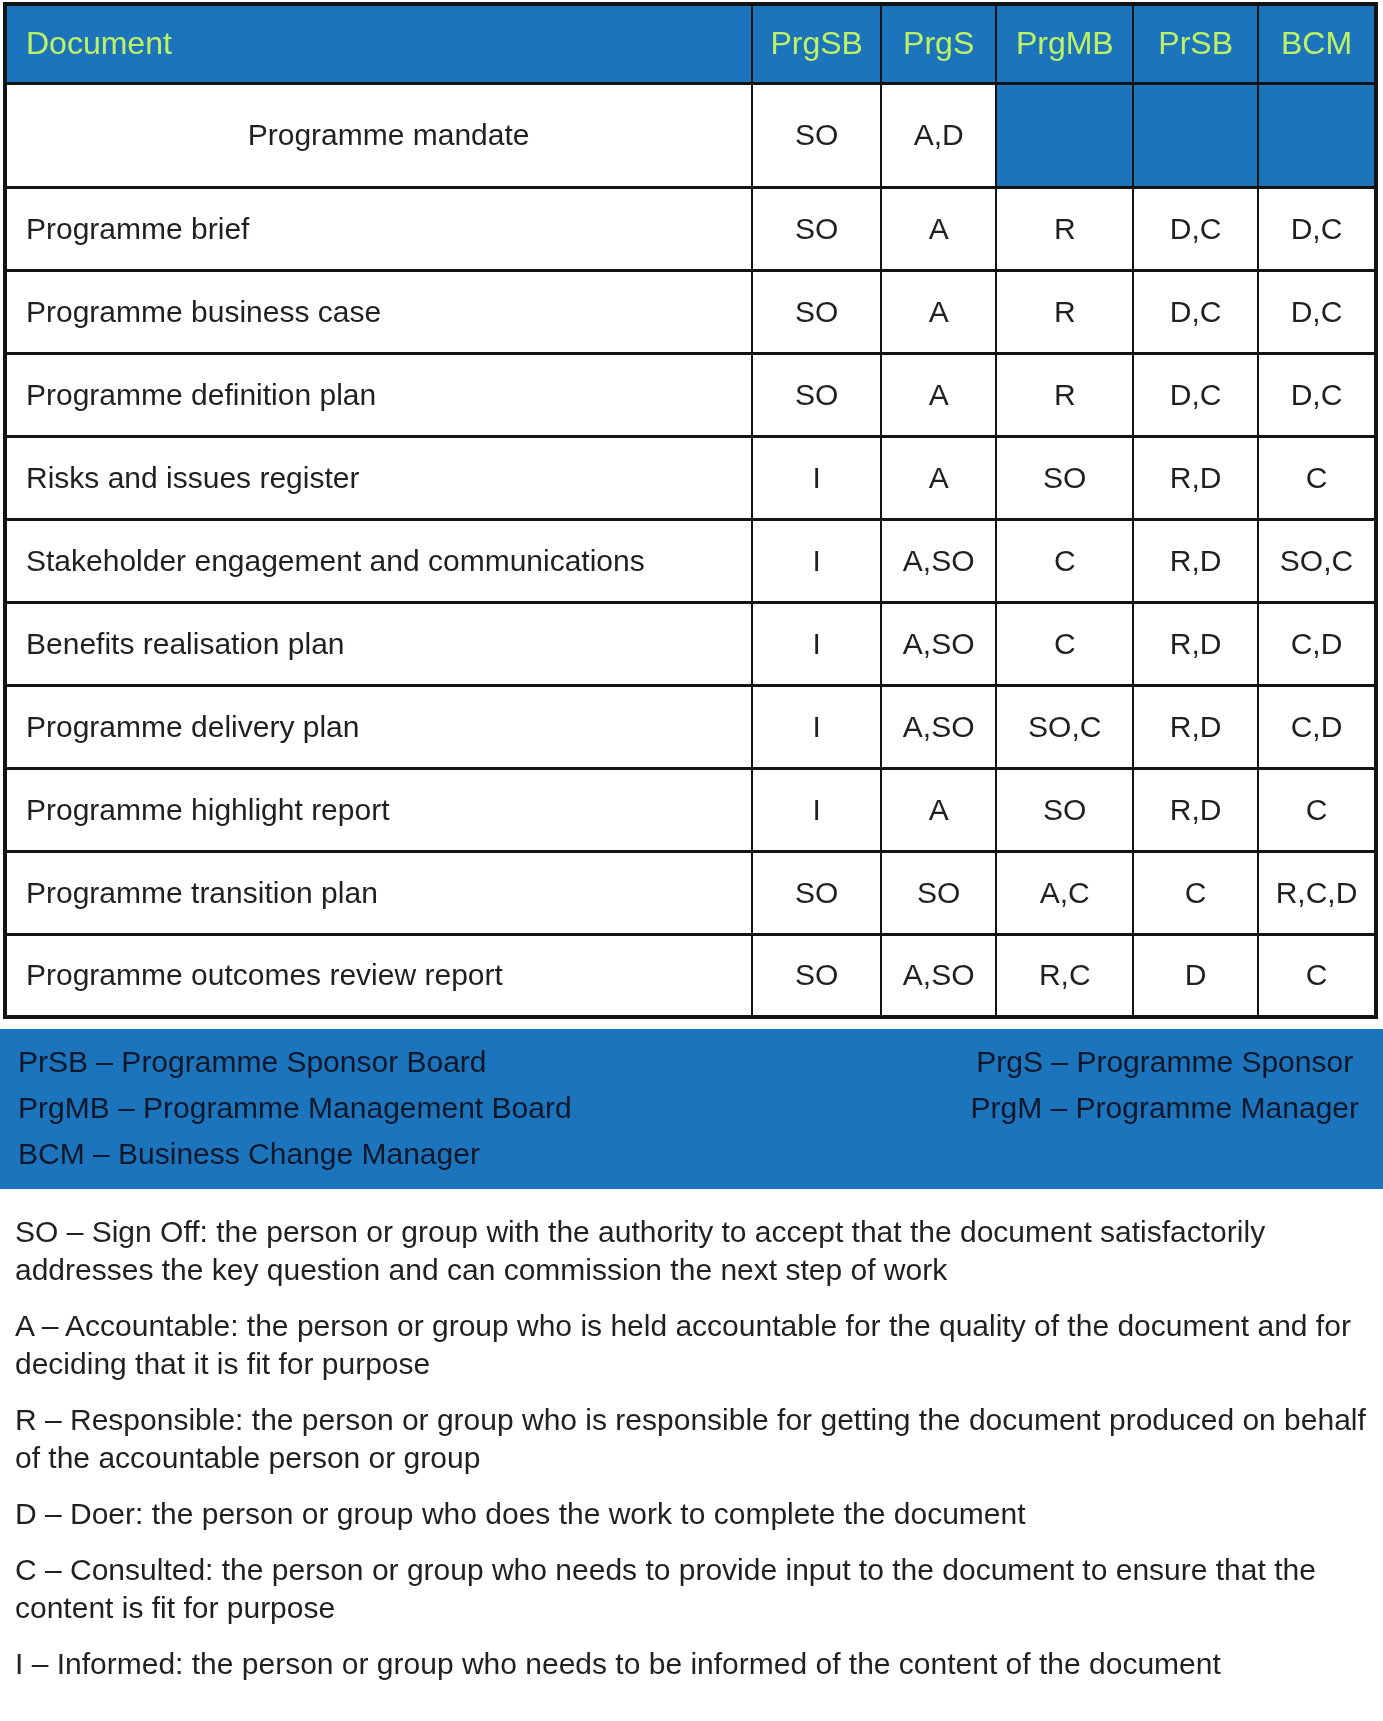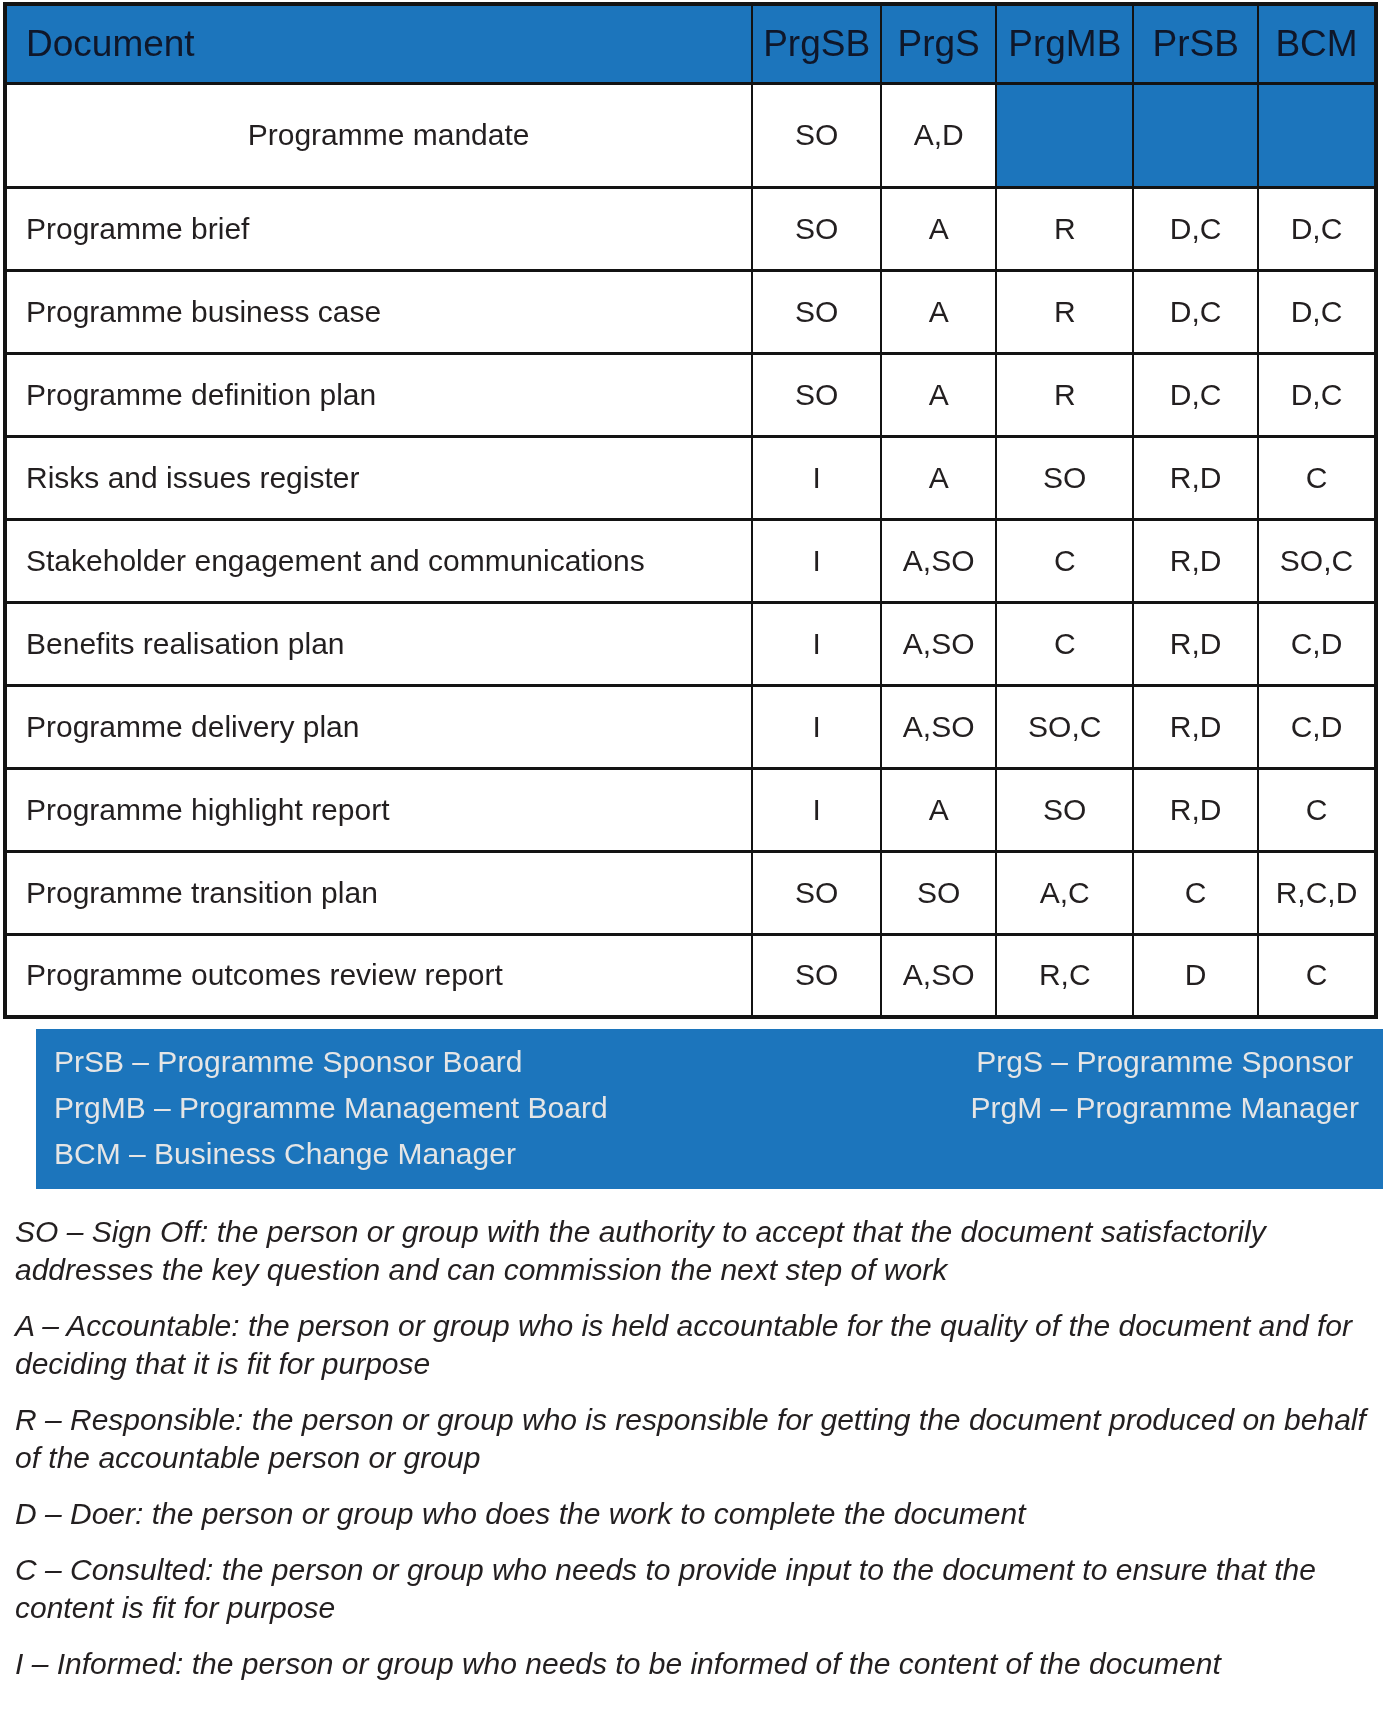--- a/index.html
+++ b/index.html
@@ -27,50 +27,49 @@
   col.c-bcm  { width: 8.6%; }
   th, td {
     border: 2px solid var(--line);
     border-top-width: 3px;
     border-bottom-width: 3px;
     vertical-align: middle;
     padding: 0;
   }
   thead th {
     background: var(--accent);
-    color: #0f172a;
+    color: #bef264;
     font-weight: normal;
-    font-size: 37px;
+    font-size: 32px;
     height: 79px;
     text-align: center;
   }
   thead th.doc-head { text-align: left; padding-left: 19px; }
   tbody td { height: 83px; font-size: 30px; }
   tbody tr:first-child td { height: 104px; text-align: center; }
   td.doc { text-align: left; padding-left: 19px; }
   td.code { text-align: center; }
   td.filled { background: var(--accent); }
   .legend {
     margin-top: 10px;
     background: var(--accent);
-    color: #e5e5e5;
+    color: #0f172a;
     display: flex;
     justify-content: space-between;
     padding: 10px 24px 12px 18px;
     font-size: 30px;
     line-height: 46px;
-    margin-left: 36px;
   }
   .legend-col.right { text-align: center; }
   .definitions {
     padding: 24px 6px 0 15px;
     font-size: 30px;
     line-height: 38px;
   }
-  .def { margin: 0 0 18px 0; font-style: italic; }
+  .def { margin: 0 0 18px 0; }
 </style>
 </head>
 <body>
 
 <div class="table-wrap">
   <table>
     <colgroup>
       <col class="c-doc">
         <col class="c-prgsb">
         <col class="c-prgs">

